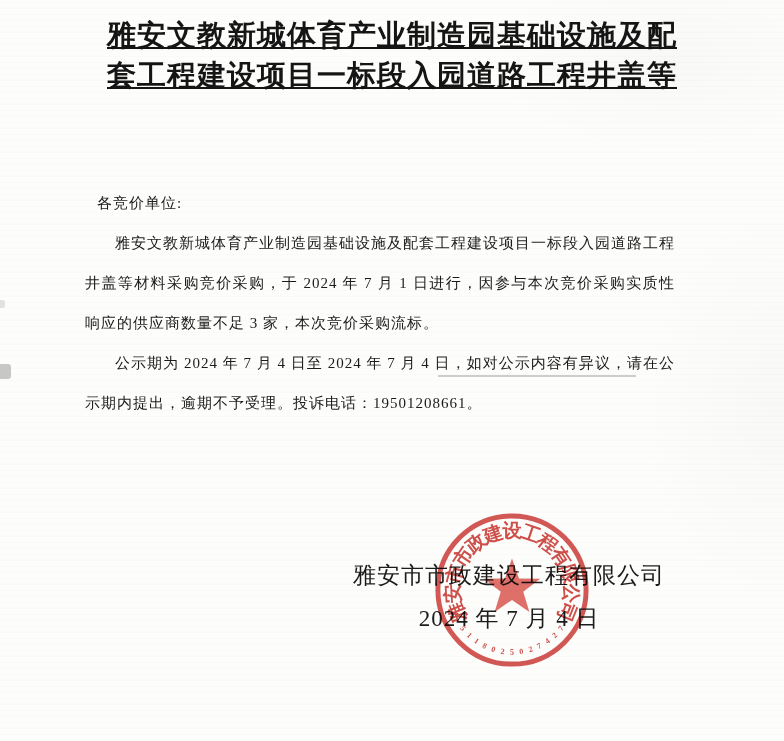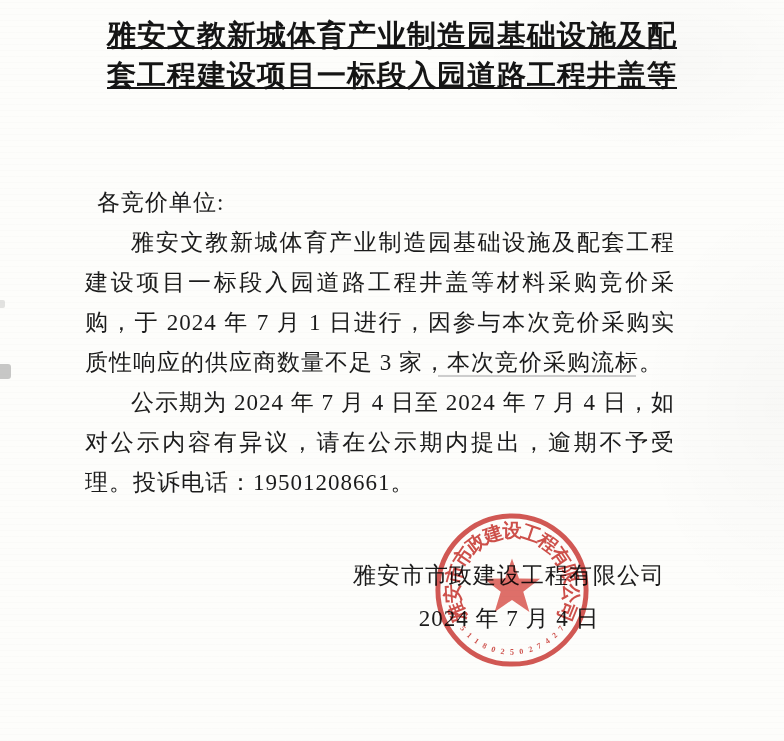--- a/index.html
+++ b/index.html
@@ -16,21 +16,21 @@
   .title{
     position:absolute; top:15px; left:0; width:784px;
     text-align:center; font-family:"Liberation Sans","DejaVu Sans",sans-serif;
     font-weight:bold; font-size:29px; line-height:40px; letter-spacing:1px;
     color:#151515;
     text-decoration:underline;
   }
   .title div{margin:0;}
   .bodytext{
     position:absolute; top:183px; left:85px; width:590px;
-    font-size:23px; line-height:40px; letter-spacing:1px;
+    font-size:15px; line-height:40px; letter-spacing:1px;
     color:#1b1b1b;
   }
   .salutation{margin:0; text-indent:12px;}
   .para{margin:0; text-indent:2em; text-align:justify;}
   .signature{
     position:absolute; top:563px; left:334px; width:350px;
     text-align:center; font-size:23px; color:#1b1b1b; letter-spacing:1px;
   }
   .sig-company{line-height:26px;}
   .sig-date{margin-top:17px; line-height:26px;}

